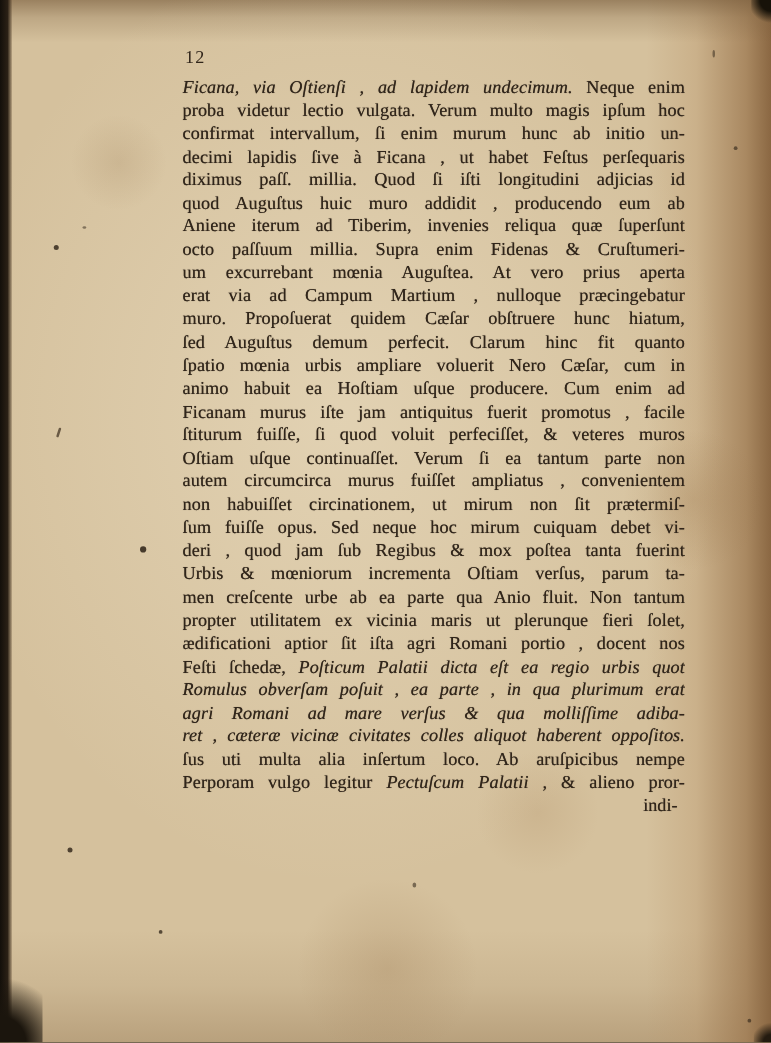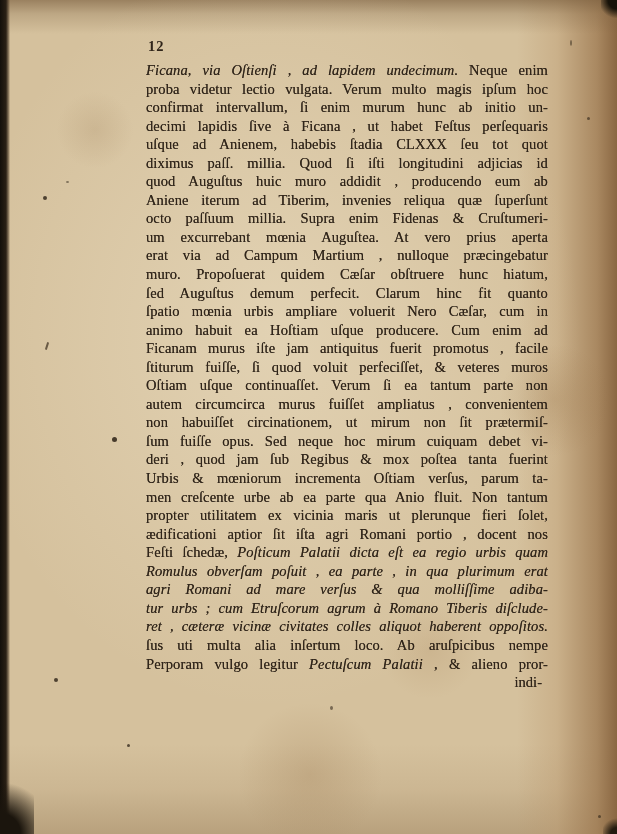--- a/index.html
+++ b/index.html
@@ -31,21 +31,21 @@
   .corner.br{right:0;bottom:0;width:14px;height:16px;
     background:radial-gradient(circle at 100% 100%,#241b10 30%,rgba(36,27,16,0) 75%);}
 
   .textblock{
     position:absolute;left:146px;top:33px;width:402px;
     color:#30251a;
   }
   .pageheader{position:relative;height:26px;margin-bottom:2px;}
   .pagenum{
     position:absolute;left:2px;top:5px;
-    font-size:14.5px;letter-spacing:1px;font-weight:bold;
+    font-size:14.5px;letter-spacing:1px;
   }
   .runtitle{
     text-align:center;
     font-variant:small-caps;
     font-size:18px;
     letter-spacing:0.40em;
     word-spacing:0.55em;
     color:#2c2115;
     text-shadow:0 0 0.6px rgba(44,33,21,0.85);
     padding-left:30px;
@@ -93,21 +93,20 @@
 
   <div class="textblock">
     <div class="pageheader">
       <span class="pagenum">12</span>
     </div>
     <div class="bodytext">
         <div class="line"><span class="it">Ficana, via Oſtienſi , ad lapidem undecimum.</span><span class="ro"> Neque enim</span></div>
         <div class="line"><span class="ro">proba videtur lectio vulgata. Verum multo magis ipſum hoc</span></div>
         <div class="line"><span class="ro">confirmat intervallum, ſi enim murum hunc ab initio un-</span></div>
         <div class="line"><span class="ro">decimi lapidis ſive à Ficana , ut habet Feſtus perſequaris</span></div>
-        <div class="line"><span class="ro">uſque ad Anienem, habebis ſtadia CLXXX ſeu tot quot</span></div>
         <div class="line"><span class="ro">diximus paſſ. millia. Quod ſi iſti longitudini adjicias id</span></div>
         <div class="line"><span class="ro">quod Auguſtus huic muro addidit , producendo eum ab</span></div>
         <div class="line"><span class="ro">Aniene iterum ad Tiberim, invenies reliqua quæ ſuperſunt</span></div>
         <div class="line"><span class="ro">octo paſſuum millia. Supra enim Fidenas &amp; Cruſtumeri-</span></div>
         <div class="line"><span class="ro">um excurrebant mœnia Auguſtea. At vero prius aperta</span></div>
         <div class="line"><span class="ro">erat via ad Campum Martium , nulloque præcingebatur</span></div>
         <div class="line"><span class="ro">muro. Propoſuerat quidem Cæſar obſtruere hunc hiatum,</span></div>
         <div class="line"><span class="ro">ſed Auguſtus demum perfecit. Clarum hinc fit quanto</span></div>
         <div class="line"><span class="ro">ſpatio mœnia urbis ampliare voluerit Nero Cæſar, cum in</span></div>
         <div class="line"><span class="ro">animo habuit ea Hoſtiam uſque producere. Cum enim ad</span></div>
@@ -115,24 +114,23 @@
         <div class="line"><span class="ro">ſtiturum fuiſſe, ſi quod voluit perfeciſſet, &amp; veteres muros</span></div>
         <div class="line"><span class="ro">Oſtiam uſque continuaſſet. Verum ſi ea tantum parte non</span></div>
         <div class="line"><span class="ro">autem circumcirca murus fuiſſet ampliatus , convenientem</span></div>
         <div class="line"><span class="ro">non habuiſſet circinationem, ut mirum non ſit prætermiſ-</span></div>
         <div class="line"><span class="ro">ſum fuiſſe opus. Sed neque hoc mirum cuiquam debet vi-</span></div>
         <div class="line"><span class="ro">deri , quod jam ſub Regibus &amp; mox poſtea tanta fuerint</span></div>
         <div class="line"><span class="ro">Urbis &amp; mœniorum incrementa Oſtiam verſus, parum ta-</span></div>
         <div class="line"><span class="ro">men creſcente urbe ab ea parte qua Anio fluit. Non tantum</span></div>
         <div class="line"><span class="ro">propter utilitatem ex vicinia maris ut plerunque fieri ſolet,</span></div>
         <div class="line"><span class="ro">ædificationi aptior ſit iſta agri Romani portio , docent nos</span></div>
-        <div class="line"><span class="ro">Feſti ſchedæ, </span><span class="it">Poſticum Palatii dicta eſt ea regio urbis quam</span></div>
+        <div class="line"><span class="ro">Feſti ſchedæ, </span><span class="it">Poſticum Palatii dicta eſt ea regio urbis quot</span></div>
         <div class="line"><span class="it">Romulus obverſam poſuit , ea parte , in qua plurimum erat</span></div>
         <div class="line"><span class="it">agri Romani ad mare verſus &amp; qua molliſſime adiba-</span></div>
-        <div class="line"><span class="it">tur urbs ; cum Etruſcorum agrum à Romano Tiberis diſclude-</span></div>
         <div class="line"><span class="it">ret , cæteræ vicinæ civitates colles aliquot haberent oppoſitos.</span></div>
         <div class="line"><span class="ro">ſus uti multa alia inſertum loco. Ab aruſpicibus nempe</span></div>
         <div class="line"><span class="ro">Perporam vulgo legitur </span><span class="it">Pectuſcum Palatii</span><span class="ro"> , &amp; alieno pror-</span></div>
       </div>
     <div class="catchword-row">indi-</div>
   </div>
 
 </div>
 
 </body></html>

